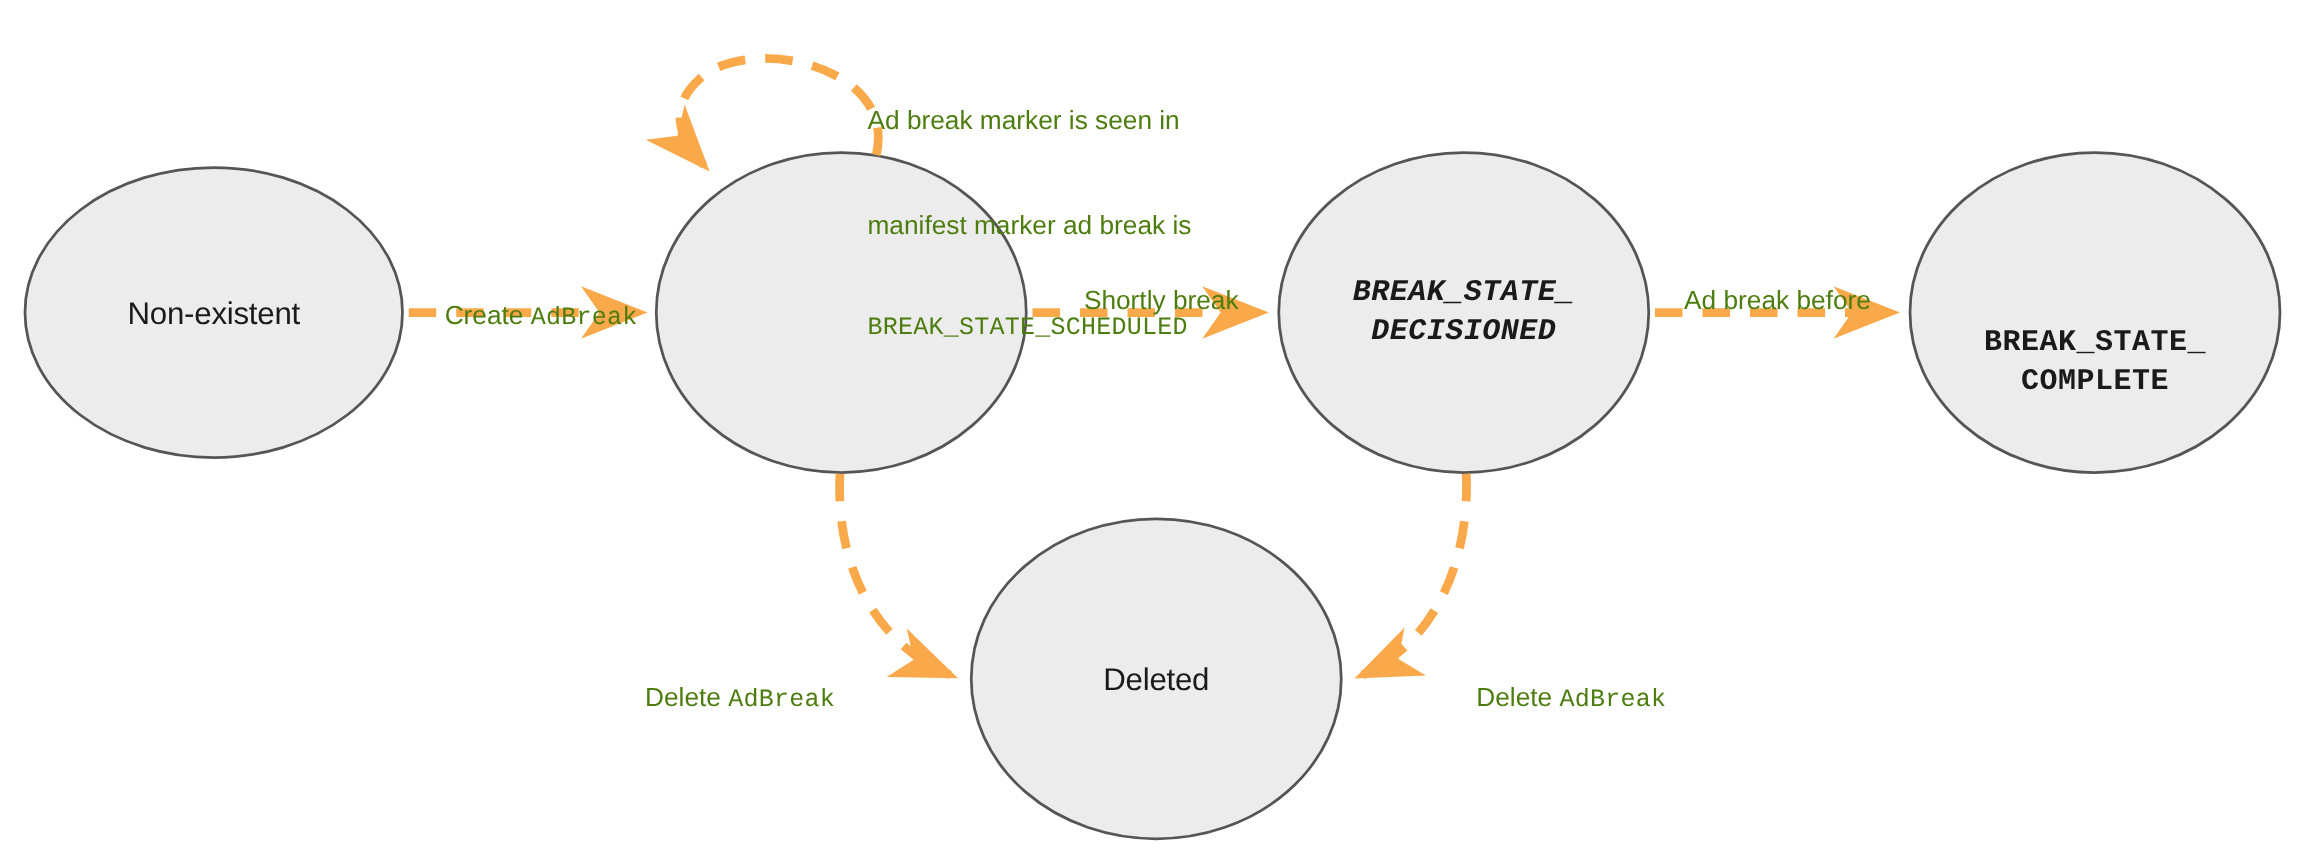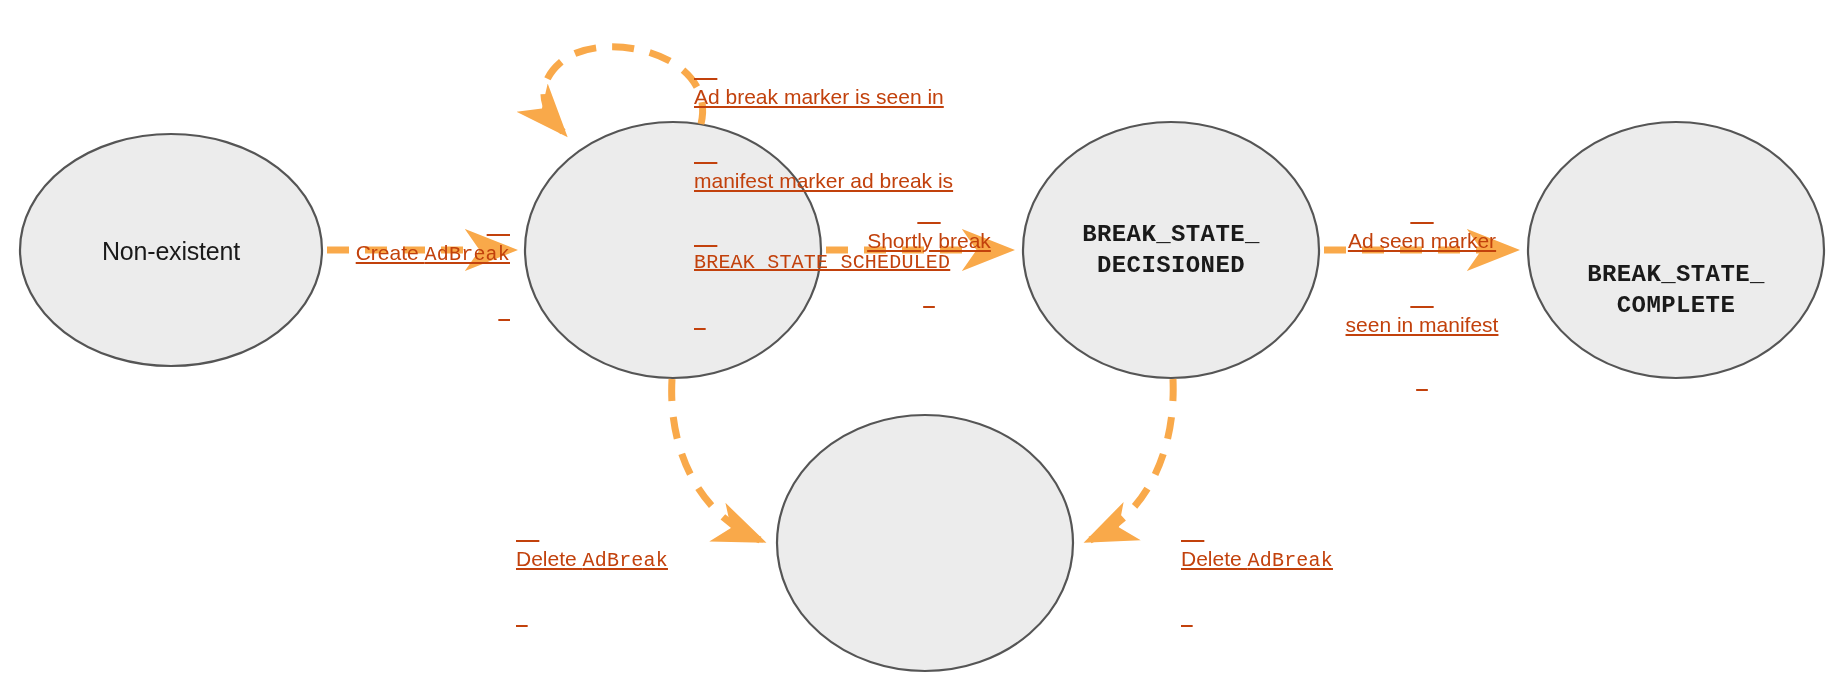--- a/index.html
+++ b/index.html
@@ -36,27 +36,26 @@
     letter-spacing: -0.2px;
   }
   .node-label.mono {
     font-family: "Liberation Mono", "DejaVu Sans Mono", monospace;
     font-weight: bold;
     font-size: 24px;
     letter-spacing: 0.4px;
   }
   .edge-label {
     position: absolute;
-    color: #c2410c;
+    color: #4d7c0f;
     font-family: "Liberation Sans", sans-serif;
     font-size: 21px;
     line-height: 1.33;
     white-space: pre;
     pointer-events: none;
-    text-decoration: underline;
   }
   .edge-label .mono {
     font-family: "Liberation Mono", "DejaVu Sans Mono", monospace;
     font-size: 20px;
     letter-spacing: 0.2px;
   }
   .edge-label .ln { display: block; }
   .edge-label.center { text-align: center; }
 </style>
 </head>
@@ -92,48 +91,50 @@
     <path d="M 672 379 C 668 452 700 515 760 540" fill="none" stroke="#f9a94a" stroke-width="7" stroke-dasharray="22 16" stroke-linecap="butt" marker-end="url(#arrowOrange)"></path>
 
     <path d="M 1173 379 C 1176 452 1146 515 1090 540" fill="none" stroke="#f9a94a" stroke-width="7" stroke-dasharray="22 16" stroke-linecap="butt" marker-end="url(#arrowOrange)"></path>
   </svg>
 
   <div class="node-label plain" style="left:21px; top:235px; width:300px;">
     <span class="ln">Non-existent</span>
   </div>
 
 
-  <div class="node-label mono" style="left:1021px; top:220px; width:300px;">
+  <div class="node-label mono" style="left:1021px; top:220px; width:300px;font-style:italic;">
     <span class="ln">BREAK_STATE_</span>
     <span class="ln">DECISIONED</span>
   </div>
 
   <div class="node-label mono" style="left:1526px; top:220px; width:300px;margin-top:40px;">
     <span class="ln">BREAK_STATE_</span>
     <span class="ln">COMPLETE</span>
   </div>
 
+  <div class="node-label plain" style="left:775px; top:528px; width:300px;">
+    <span class="ln">Deleted</span>
+  </div>
 
   <div class="edge-label center" style="left:330px; top:183px; width:180px;text-align:right;">
     <span class="ln"><span>Create </span><span class="mono">AdBreak</span></span>
   </div>
 
   <div class="edge-label" style="left:694px; top:27px; width:330px;">
     <span class="ln">Ad break marker is seen in</span>
     <span class="ln">manifest marker ad break is</span>
     <span class="ln mono">BREAK_STATE_SCHEDULED</span>
   </div>
 
   <div class="edge-label center" style="left:823px; top:171px; width:212px;">
     <span class="ln">Shortly break</span>
   </div>
 
   <div class="edge-label center" style="left:1322px; top:171px; width:200px;">
-    <span class="ln">Ad seen marker</span>
-    <span class="ln">seen in manifest</span>
+    <span class="ln">Ad break before</span>
   </div>
 
   <div class="edge-label" style="left:516px; top:489px; width:200px;">
     <span class="ln"><span>Delete </span><span class="mono">AdBreak</span></span>
   </div>
 
   <div class="edge-label" style="left:1181px; top:489px; width:200px;">
     <span class="ln"><span>Delete </span><span class="mono">AdBreak</span></span>
   </div>
 

